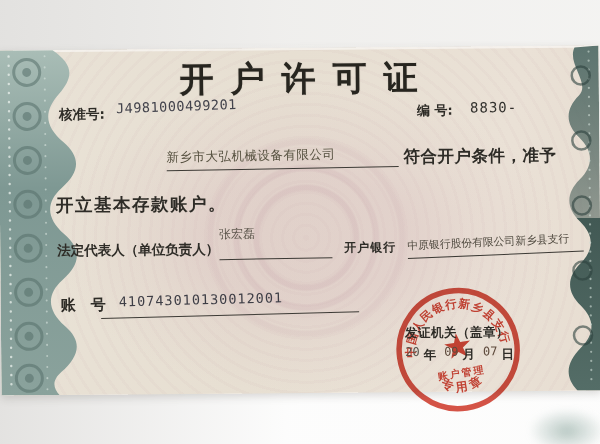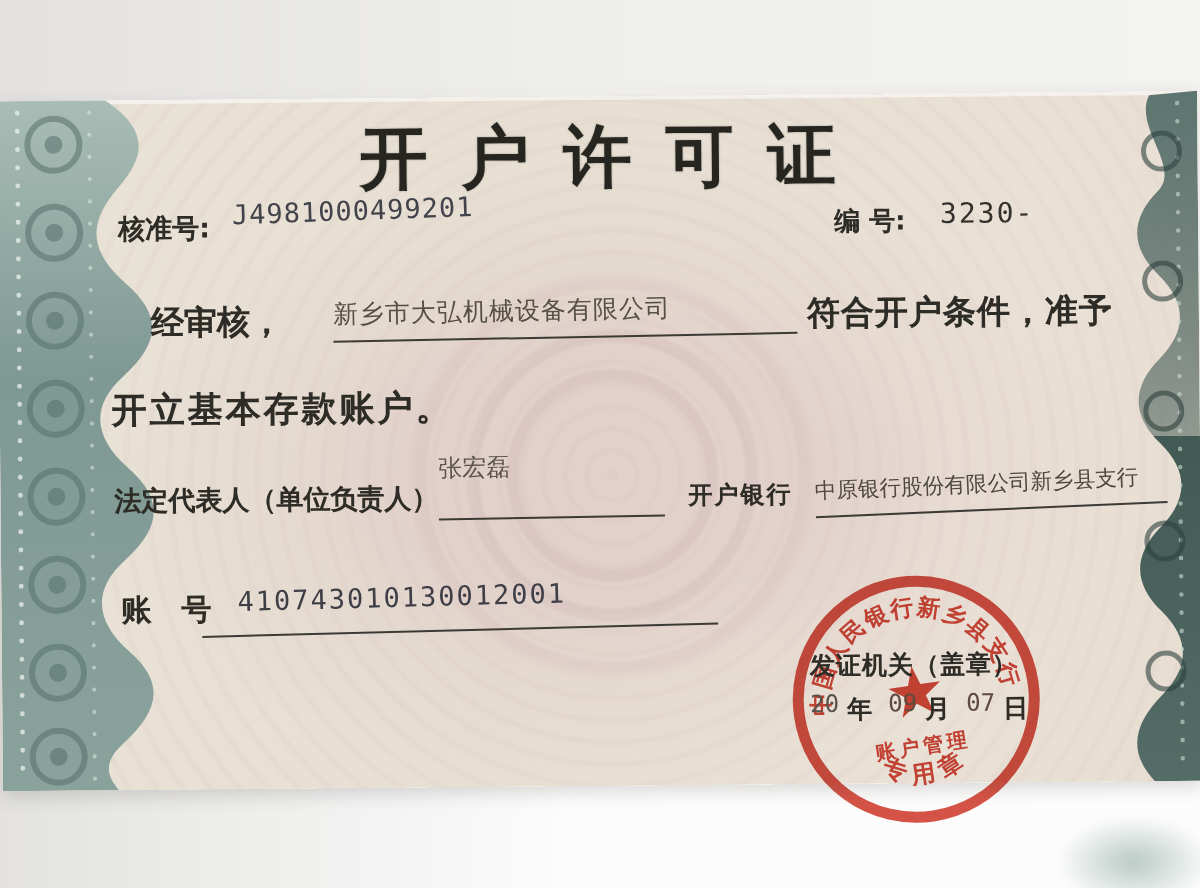--- a/index.html
+++ b/index.html
@@ -133,23 +133,22 @@
         <circle cx="22" cy="290" r="9" stroke-width="2.5"></circle>
       </g>
     </svg>
 
     <h1 class="title">开户许可证</h1>
 
     <span class="approval-label lbl">核准号:</span>
     <span class="approval-value mono">J4981000499201</span>
 
     <span class="serial-label lbl">编 号:</span>
-    <span class="serial-prefix mono">3230-</span>
+    <span class="serial-prefix mono">8830-</span>
 
-    <span class="review-prefix lbl">经审核，</span>
     <span class="company-line">
       <span>新乡市大弘机械设备有限公司</span>
     </span>
     <span class="review-suffix lbl">符合开户条件，准予</span>
     <span class="review-line2 lbl">开立基本存款账户。</span>
 
     <span class="rep-label lbl">法定代表人（单位负责人）</span>
     <span class="rep-line">
       <span>张宏磊</span>
     </span>

